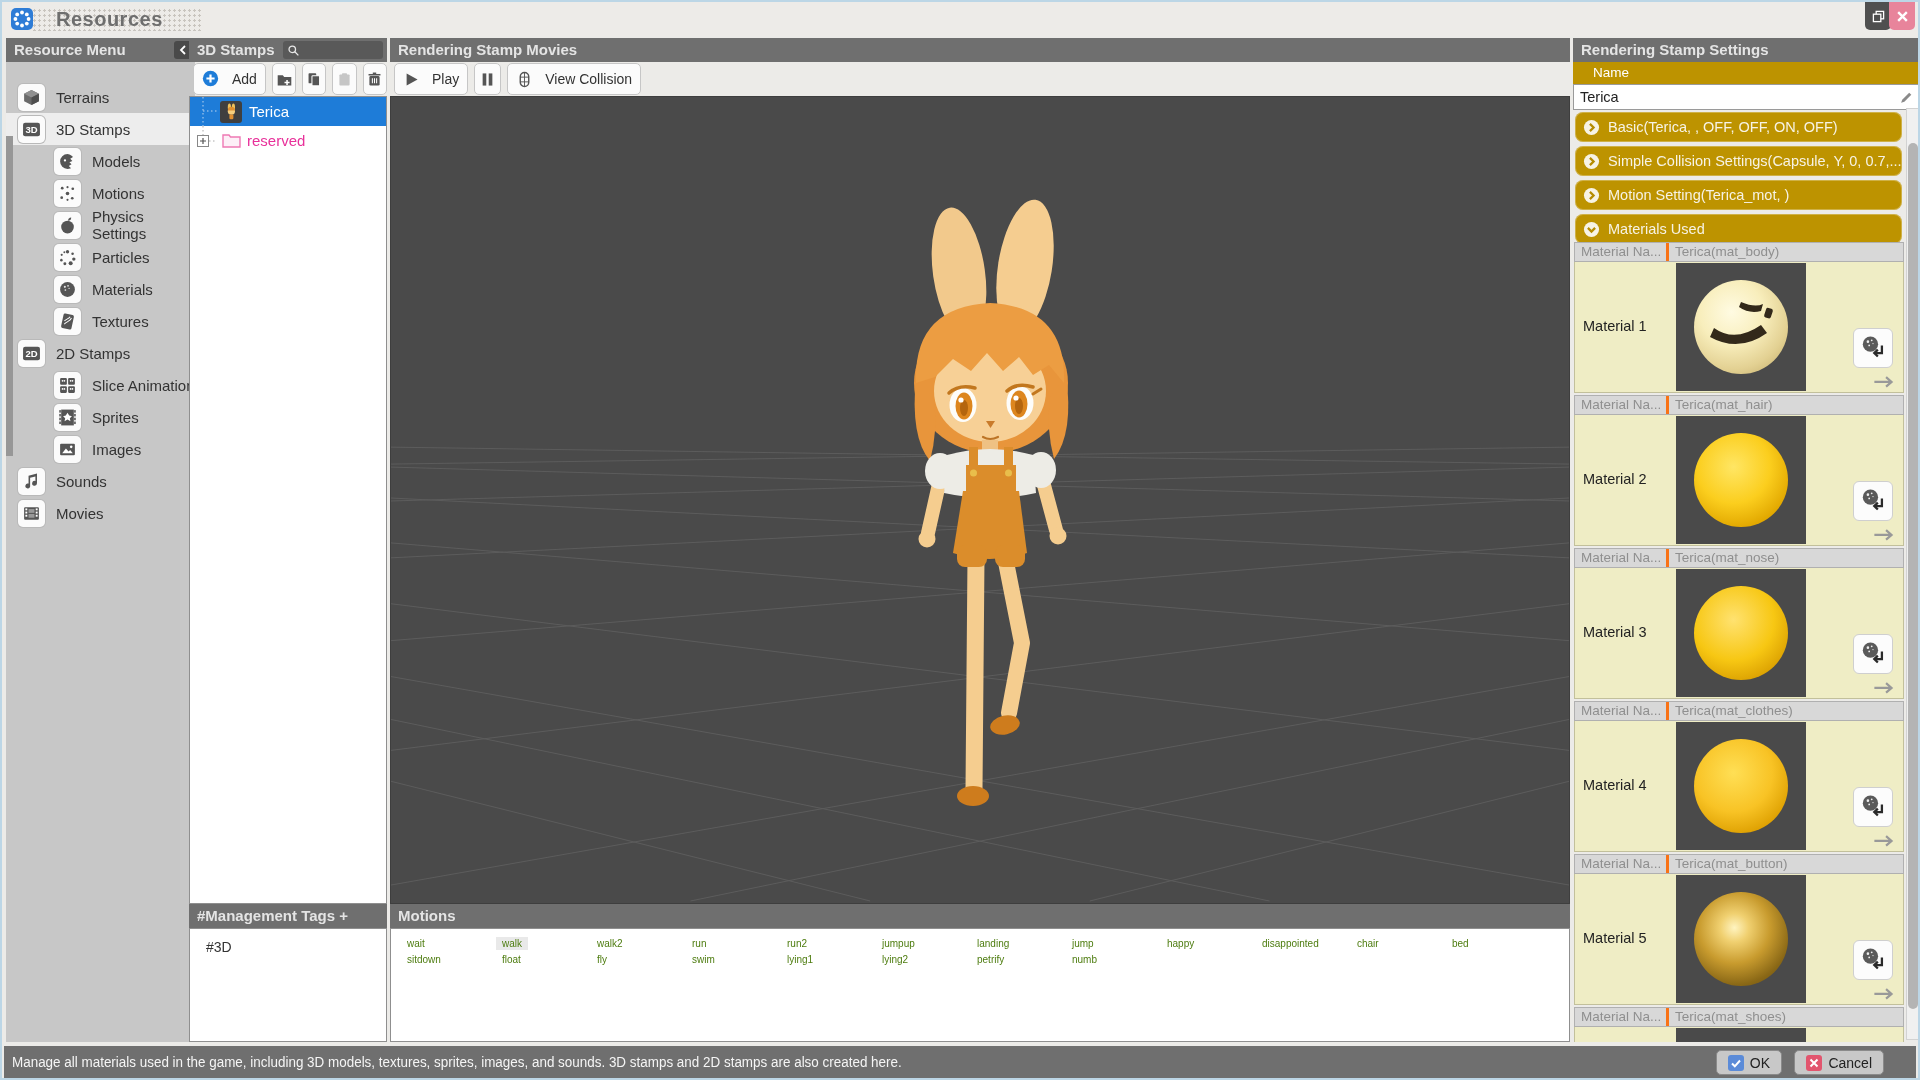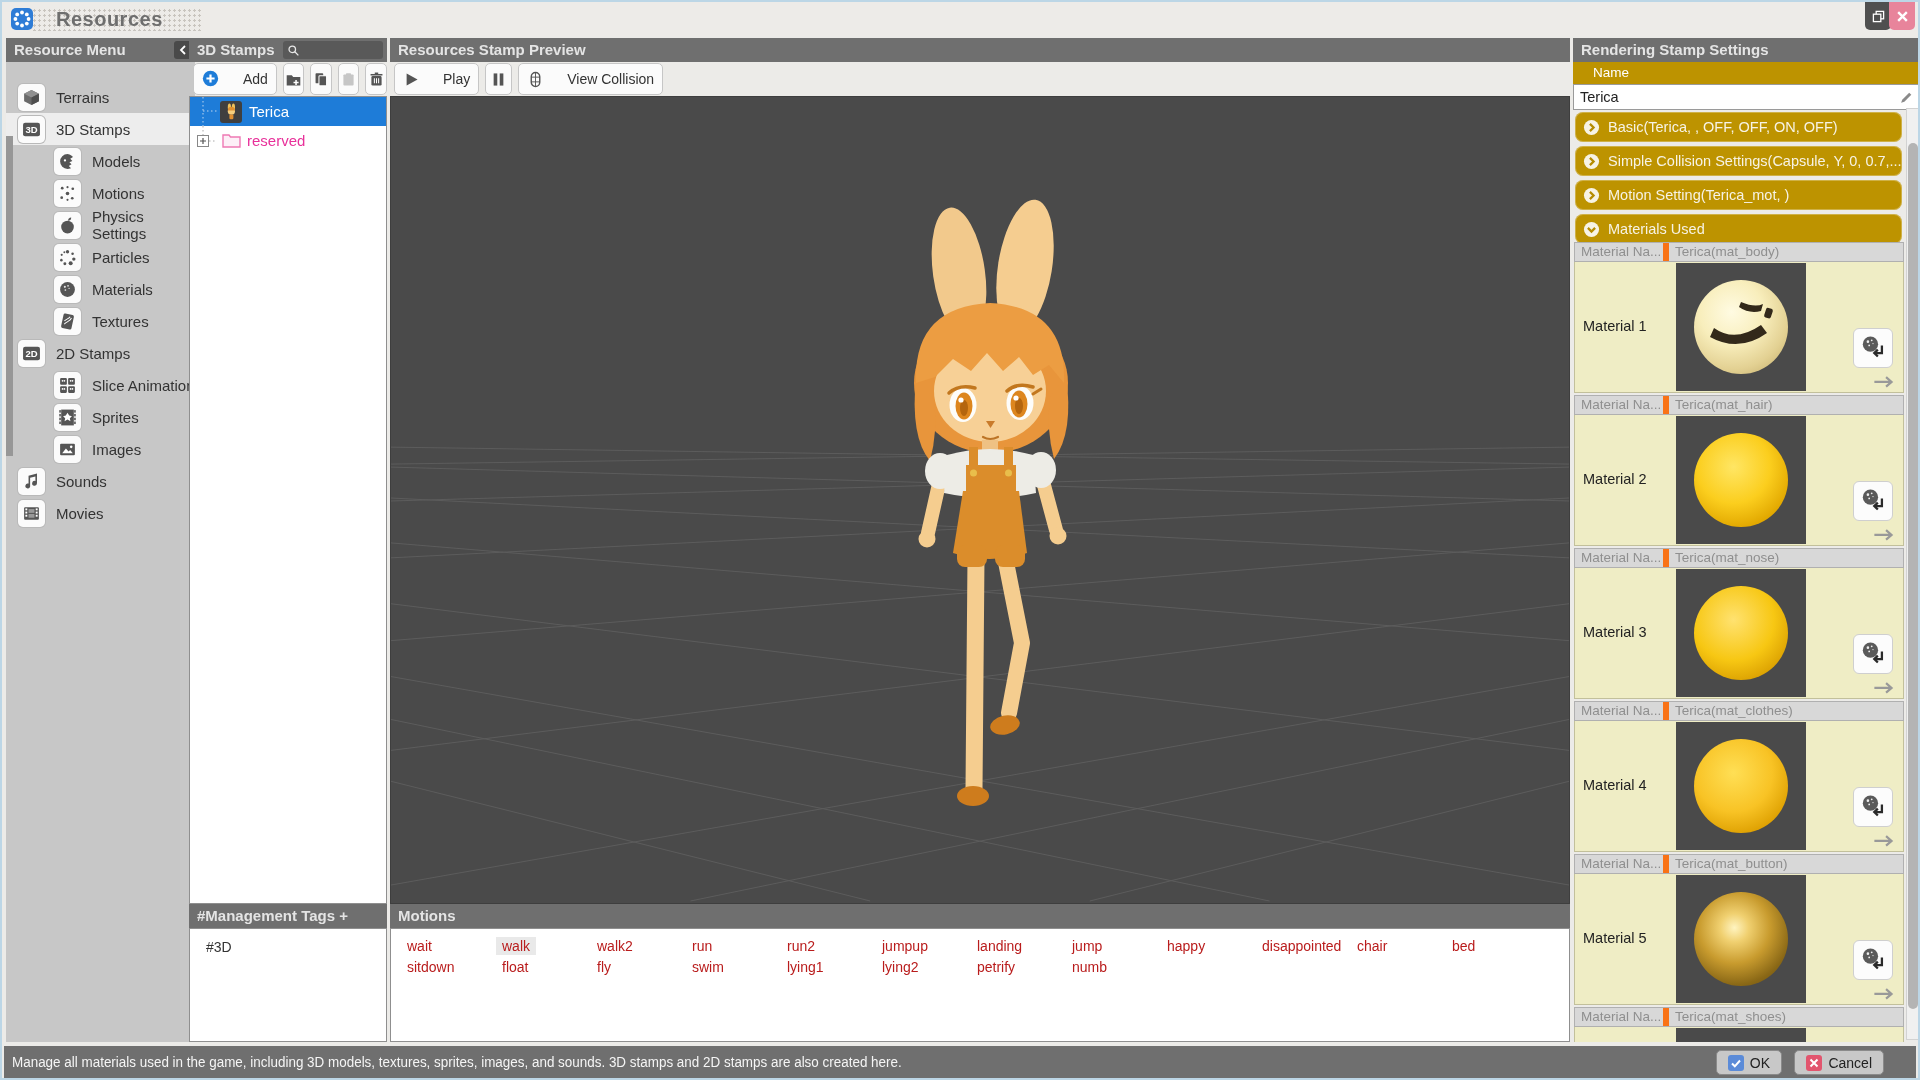--- a/index.html
+++ b/index.html
@@ -50,21 +50,21 @@
   .chip svg { width:19px; height:19px; }
 
   
   .stamps { left:187px; width:198px; }
   .search-box { position:absolute; right:4px; top:3px; width:100px; height:18px; background:#595959;
     border-radius:3px; display:flex; align-items:center; padding-left:4px; cursor:text; }
   .search-box svg { width:13px; height:13px; }
   .toolbar { position:absolute; top:24px; left:0; right:0; height:34px; display:flex;
     align-items:center; gap:6px; padding-left:4px; }
   .tbtn { height:32px; background:#FBFBFB; border:1px solid #C6C6C6; border-radius:5px;
-    display:flex; align-items:center; justify-content:center; gap:23px; padding:0 8px;
+    display:flex; align-items:center; justify-content:center; gap:12px; padding:0 8px;
     font-size:14px; color:#333; cursor:pointer; }
   .tbtn.iconbtn { width:27px; padding:0; }
   .tbtn svg { width:17px; height:17px; }
   .tbtn .big { width:18px; height:18px; }
   .tree { position:absolute; top:58px; left:0; right:0; height:808px; background:#fff;
     border:1px solid #8F8F8F; overflow:hidden; }
   .tree-row { height:29px; display:flex; align-items:center; font-size:15px; color:#333; cursor:pointer; }
   .tree-row.selected { background:#1E7CD8; color:#fff; }
   .tree-row .guide { width:30px; height:29px; flex:0 0 30px; }
   .t-icon { width:22px; height:22px; background:#3F3F3F; border-radius:3px; margin-right:7px;
@@ -77,21 +77,21 @@
 
   
   .preview { left:388px; width:1180px; }
   .viewport { position:absolute; top:58px; left:0; width:1180px; height:808px; background:#4A4A4A;
     border:1px solid #3E3E3E; overflow:hidden; cursor:grab; }
   .gridsvg { position:absolute; left:0; top:0; width:100%; height:100%; }
   .character { position:absolute; left:492px; top:100px; width:220px; height:620px; }
   .motions-body { position:absolute; top:890px; left:0; right:0; height:114px; background:#fff;
     border:1px solid #8F8F8F; padding:8px 0 0 10px; overflow:hidden; }
   .motions-grid { display:grid; grid-template-columns:repeat(12, 95px); row-gap:3px;
-    font-size:14px; color:#b91c1c; }
+    font-size:10px; color:#4d7c0f; }
   .motion { padding:1px 6px; justify-self:start; white-space:nowrap; cursor:pointer; }
   .motion.selected { background:#E9E9E9; }
 
   
   .settings { left:1571px; width:347px; }
   .name-bar { position:absolute; top:24px; left:0; right:0; height:22px; background:#BD9300;
     color:#FFF; font-size:13.5px; line-height:22px; padding-left:20px; }
   .name-input-row { position:absolute; top:46px; left:0; right:0; height:26px; background:#fff;
     border:1px solid #9A9A9A; }
   .name-input-row input { width:100%; height:100%; border:none; outline:none; font-size:14.5px;
@@ -99,21 +99,21 @@
   .pencil { position:absolute; right:5px; top:5px; width:15px; height:15px; }
   .sections { position:absolute; top:74px; left:2px; right:18px; }
   .acc { height:30px; margin-bottom:4px; background:#BD9300; border-radius:8px; color:#F7F3E4;
     font-size:14.5px; display:flex; align-items:center; gap:8px; padding-left:8px;
     box-shadow:inset 0 0 0 1px rgba(255,255,255,.28); cursor:pointer; white-space:nowrap; overflow:hidden; }
   .acc .accicon { width:17px; height:17px; flex:0 0 17px; }
   .materials { position:absolute; top:204px; left:1px; right:16px; bottom:0; overflow:hidden; }
   .mat-block { margin-bottom:2px; }
   .mat-head { height:20px; background:#D8D8D8; border:1px solid #B0B0B0; display:flex;
     font-size:13.5px; color:#8F8F8F; line-height:18px; }
-  .mat-head .c1 { width:94px; padding-left:6px; border-right:6px solid #f97316; white-space:nowrap; overflow:hidden; }
+  .mat-head .c1 { width:94px; padding-left:6px; border-right:3px solid #f97316; white-space:nowrap; overflow:hidden; }
   .mat-head .c2 { flex:1; padding-left:6px; white-space:nowrap; overflow:hidden; }
   .mat-row { height:131px; background:#EFEDC5; border:1px solid #C2C09B; border-top:none; position:relative; }
   .mat-label { position:absolute; left:8px; top:56px; font-size:14.5px; color:#222; }
   .mat-preview { position:absolute; left:101px; top:1px; width:130px; height:128px; background:#4A4A4A;
     display:flex; align-items:center; justify-content:center; }
   .sphere { width:94px; height:94px; border-radius:50%; position:relative; overflow:hidden; }
   .sphere svg { position:absolute; inset:0; width:100%; height:100%; }
   .sphere-body    { background:radial-gradient(circle at 40% 34%, #FFFBE2 0%, #F8EEBC 38%, #E3D193 68%, #BCA560 100%); }
   .sphere-hair    { background:radial-gradient(circle at 42% 36%, #FFE664 0%, #FBCE1E 45%, #E2A800 75%, #C08E00 100%); }
   .sphere-nose    { background:radial-gradient(circle at 42% 36%, #FFE270 0%, #F7C713 50%, #D99E00 80%, #C08C00 100%); }
@@ -465,21 +465,21 @@
     <div class="subheader" style="top:866px;">
       <span>#Management Tags + Notes</span>
     </div>
     <div class="tags-body">
       <span>#3D</span>
     </div>
   </div>
 
   <div class="col preview">
     <div class="panel-header">
-      <span>Resources Stamp Preview</span>
+      <span>Rendering Stamp Movies</span>
     </div>
     <div class="toolbar" id="preview-toolbar">
         <div class="tbtn">
           <span class="" style="height: 17px; width: 17px;">
             <svg viewBox="0 0 14 14">
               <path d="M3 2l9 5-9 5z" fill="#555"></path>
             </svg>
           </span>
           <span>Play</span>
         </div>

